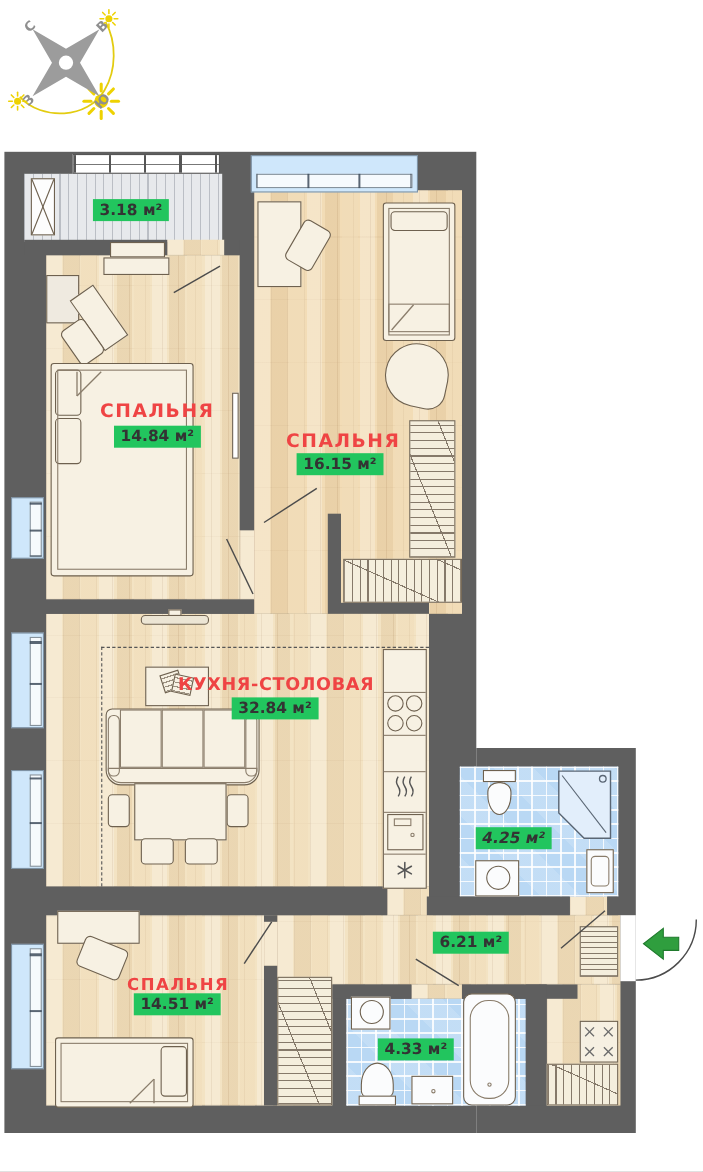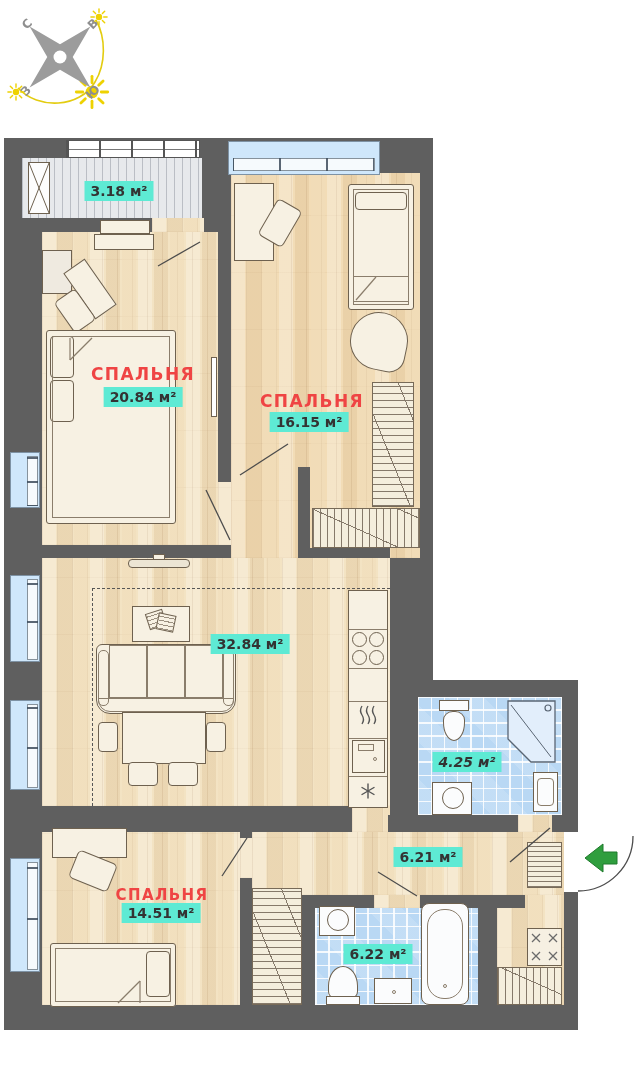--- a/index.html
+++ b/index.html
@@ -35,21 +35,21 @@
       repeating-linear-gradient(0deg,#85796a 0 1px, transparent 1px 7px),
       repeating-linear-gradient(68deg, transparent 0 34px, #85796a 34px 35px);}
   .hatch-v{background-image:
       repeating-linear-gradient(90deg,#85796a 0 1px, transparent 1px 7px),
       repeating-linear-gradient(24deg, transparent 0 34px, #85796a 34px 35px);}
   .hatch-f{background-image:repeating-linear-gradient(0deg,#85796a 0 1px, transparent 1px 5px);}
   .dash{border-top:1.5px dashed #565656;border-left:1.5px dashed #565656;z-index:2;}
   .title{position:absolute;transform:translate(-50%,-50%);font-weight:700;font-size:17px;
          letter-spacing:1.4px;color:#ef4444;white-space:nowrap;z-index:6;}
   .title.small{font-size:15px;}
-  .chip{position:absolute;transform:translate(-50%,-50%);background:#5eead4;padding:2px 6px;
+  .chip{position:absolute;transform:translate(-50%,-50%);background:#22c55e;padding:2px 6px;
         font-weight:700;font-size:14px;color:#333;white-space:nowrap;z-index:6;}
   .circ{position:absolute;border:1.5px solid #6e614f;border-radius:50%;box-sizing:border-box;z-index:6;}
   svg.overlay{position:absolute;left:0;top:0;z-index:7;pointer-events:none;}
 </style>
 </head>
 <body>
 
 <div id="plan">
 
   <div class="abs wallbase" style="left:4px;top:138px;width:429px;height:892px;"></div>
@@ -191,29 +191,30 @@
   <div class="f" style="left:52px;top:828px;width:75px;height:30px;"></div>
   <div class="f" style="left:72px;top:856px;width:42px;height:30px;transform:rotate(22deg);border-radius:5px;"></div>
   <div class="f" style="left:50px;top:943px;width:126px;height:64px;border-radius:3px;"></div>
   <div class="fi" style="left:55px;top:948px;width:116px;height:54px;"></div>
   <div class="f" style="left:146px;top:951px;width:24px;height:46px;border-radius:4px;"></div>
 
   <div class="f" style="left:527px;top:928px;width:35px;height:38px;background:#f6f0e2;"></div>
 
   <div class="chip" style="left:119px;top:191px;">3.18 м²</div>
   <div class="title" style="left:143px;top:374px;">СПАЛЬНЯ</div>
-  <div class="chip" style="left:143px;top:397px;">20.84 м²</div>
+  <div class="chip" style="left:143px;top:397px;">14.84 м²</div>
   <div class="title" style="left:312px;top:401px;">СПАЛЬНЯ</div>
   <div class="chip" style="left:309px;top:422px;">16.15 м²</div>
+  <div class="title" style="left:251px;top:622px;font-size:16px;letter-spacing:0.6px;">КУХНЯ-СТОЛОВАЯ</div>
   <div class="chip" style="left:250px;top:644px;">32.84 м²</div>
   <div class="chip" style="left:467px;top:762px;font-style:italic;">4.25 м²</div>
   <div class="chip" style="left:428px;top:857px;">6.21 м²</div>
   <div class="title small" style="left:162px;top:895px;">СПАЛЬНЯ</div>
   <div class="chip" style="left:161px;top:913px;">14.51 м²</div>
-  <div class="chip" style="left:378px;top:954px;">6.22 м²</div>
+  <div class="chip" style="left:378px;top:954px;">4.33 м²</div>
 
   <svg class="overlay" width="639" height="1065" viewBox="0 0 639 1065">
     <defs>
       <g id="sun" stroke="#eed202" stroke-width="1.5" stroke-linecap="round">
         <circle cx="0" cy="0" r="3.4" fill="#eed202" stroke="none"></circle>
         <line x1="0" y1="-5" x2="0" y2="-8.5"></line>
           <line x1="0" y1="5" x2="0" y2="8.5"></line>
         <line x1="-5" y1="0" x2="-8.5" y2="0"></line>
           <line x1="5" y1="0" x2="8.5" y2="0"></line>
         <line x1="-3.6" y1="-3.6" x2="-6" y2="-6"></line>

